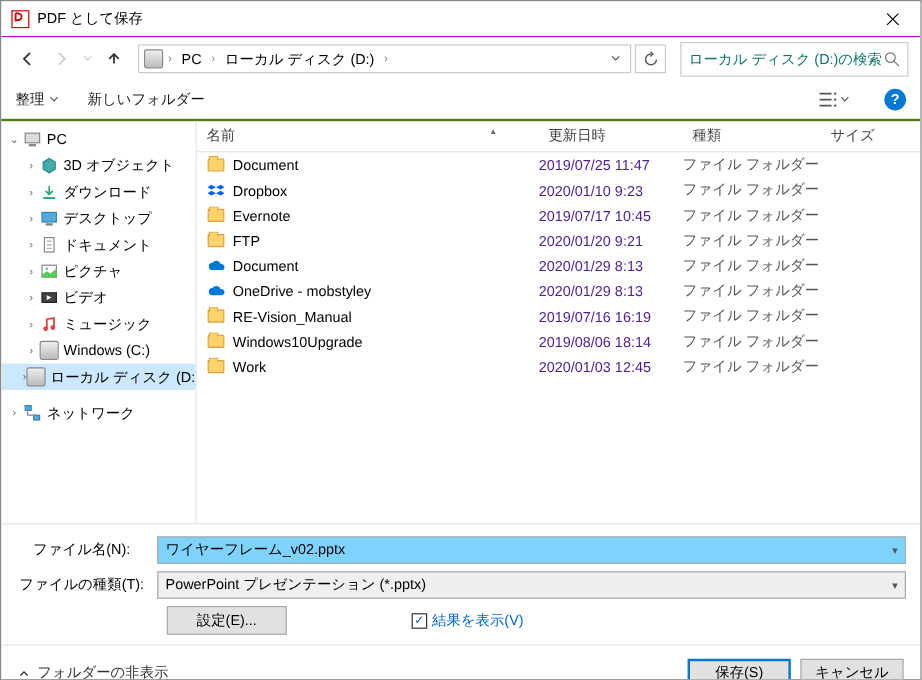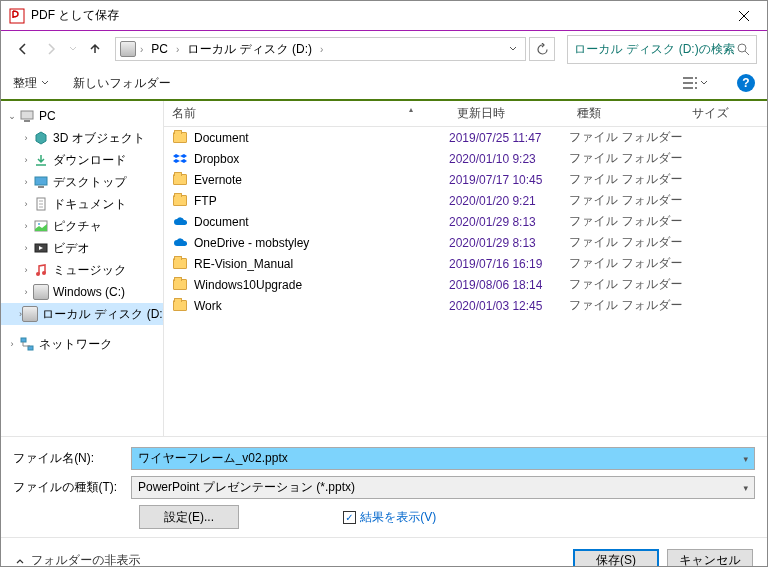--- a/index.html
+++ b/index.html
@@ -42,21 +42,21 @@
 .col-size{flex:1}
 .frow{height:21px;display:flex;align-items:center;cursor:pointer}
 .frow .ficon{width:16px;height:16px;margin:0 6px 0 8px;display:flex;align-items:center;justify-content:center}
 .frow .fname{width:255px}
 .frow .fdate{width:120px;color:#4c1d95}
 .frow .ftype{width:115px;color:#555}
 .folder-ic{width:14px;height:11px;background:#ffd36b;border:1px solid #d9a440;border-radius:1px;position:relative}
 .folder-ic:before{content:"";position:absolute;top:-3px;left:0;width:6px;height:3px;background:#ffd36b;border:1px solid #d9a440;border-bottom:none;border-radius:1px 1px 0 0}
 .bottompane{border-top:1px solid #e5e5e5;padding:10px 12px 8px}
 .formrow{display:flex;align-items:center;margin-bottom:6px}
-.formrow label{width:118px;text-align:left;padding-right:8px}
+.formrow label{width:118px;text-align:center;padding-right:8px}
 .formrow .field{flex:1;height:23px;border:1px solid #aaa;background:#7dd3fc;display:flex;align-items:center;padding:0 6px}
 .formrow .field.combo{background:#efefef}
 .formrow .field .val{flex:1}
 .formrow .field .caret{color:#555;font-size:9px}
 .optrow{display:flex;align-items:center;padding-left:126px;gap:104px;margin-top:6px}
 .optrow .sbtn{width:100px;height:24px;border:1px solid #aaa;background:#e1e1e1;display:flex;align-items:center;justify-content:center;cursor:pointer}
 .optrow .chk{display:flex;align-items:center;gap:4px;color:#0066cc}
 .optrow .chk .box{width:13px;height:13px;border:1px solid #333;display:flex;align-items:center;justify-content:center;color:#0066cc;font-size:10px}
 .footer{height:46px;border-top:1px solid #e5e5e5;display:flex;align-items:center;padding:0 14px}
 .footer .hide{display:flex;align-items:center;gap:6px;cursor:pointer;color:#333}

